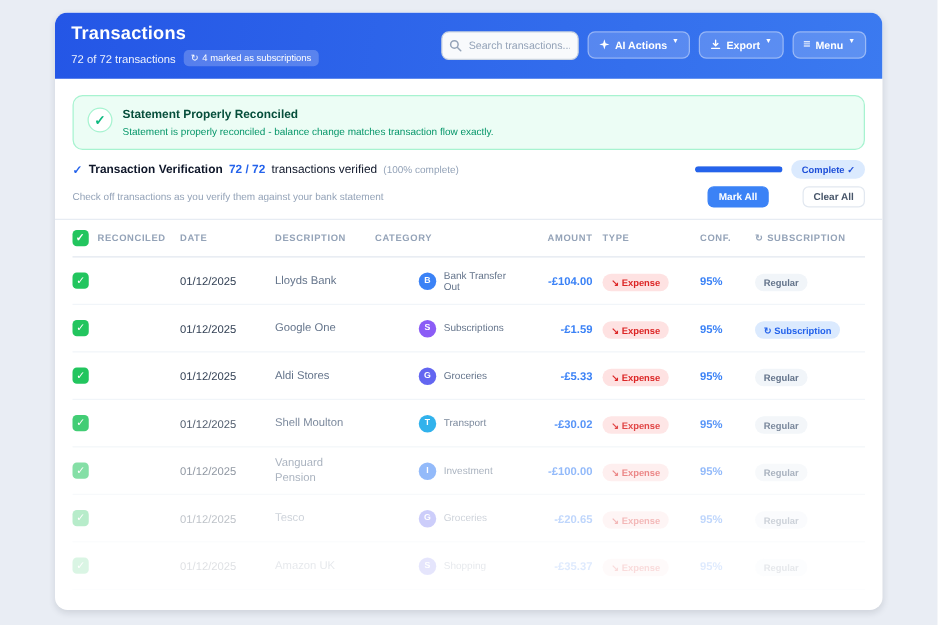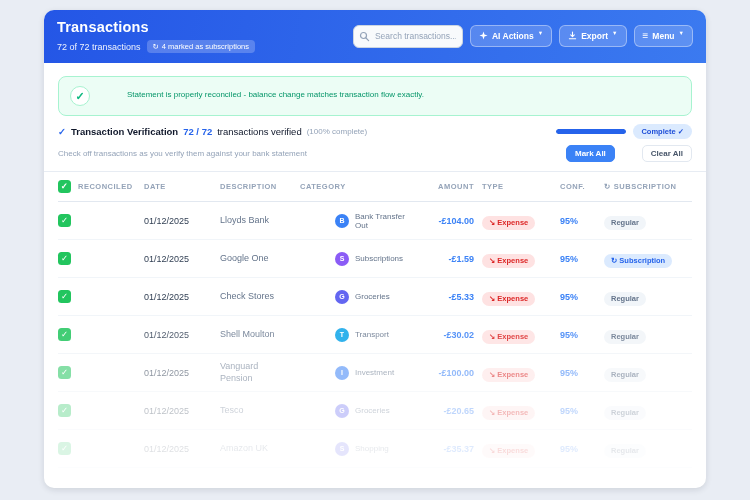--- a/index.html
+++ b/index.html
@@ -31,21 +31,21 @@
 
   
   .banner { display: flex; justify-content: space-between; align-items: flex-start; gap: 10px;
             margin: 13px 14px 8px; padding: 9px 11px; background: #ecfdf5;
             border: 1px solid #a7f3d0; border-radius: 8px; }
   .banner-left { display: flex; gap: 8px; align-items: flex-start; }
   .check-circle { width: 20px; height: 20px; border-radius: 50%; background: #fff; border: 1px solid #a7f3d0;
                   color: #10b981; font-size: 11px; font-weight: 700; display: flex; align-items: center;
                   justify-content: center; flex: 0 0 auto; }
   .banner-title { font-size: 9.5px; font-weight: 700; color: #064e3b; }
-  .banner-desc { font-size: 8px; color: #059669; margin-top: 4px; margin-left: 29px; }
+  .banner-desc { font-size: 8px; color: #059669; margin-top: 4px; }
   .banner-stats { text-align: right; font-size: 8px; color: #334155; line-height: 1.65; white-space: nowrap; }
   .banner-diff { color: #059669; font-weight: 700; }
 
   
   .verification { margin: 0 14px; }
   .ver-row1 { display: flex; justify-content: space-between; align-items: center; }
   .ver-left { display: flex; align-items: center; gap: 5px; font-size: 9.5px; }
   .ver-check { color: #2563eb; font-weight: 700; }
   .ver-title { font-weight: 700; color: #0f172a; }
   .ver-count { color: #2563eb; font-weight: 700; }
@@ -137,20 +137,21 @@
         <span>Menu</span>
         <span class="chev">▼</span>
       </button>
     </div>
   </header>
 
   <section class="banner">
     <div class="banner-left">
       <div class="check-circle">✓</div>
       <div>
+        <div class="banner-title">Statement Properly Reconciled</div>
         <div class="banner-desc">Statement is properly reconciled - balance change matches transaction flow exactly.</div>
       </div>
     </div>
   </section>
 
   <section class="verification">
     <div class="ver-row1">
       <div class="ver-left">
         <span class="ver-check">✓</span>
         <span class="ver-title">Transaction Verification</span>
@@ -230,21 +231,21 @@
     <div class="cell-conf">95%</div>
     <div>
       <span class="pill pill-subscription">↻ Subscription</span>
     </div>
   </div>
         <div class="trow">
     <div>
       <span class="checkbox">✓</span>
     </div>
     <div class="cell-date">01/12/2025</div>
-    <div class="cell-desc">Check Stores</div>
+    <div class="cell-desc">Aldi Stores</div>
     <div class="cell-cat">
       <span class="cat-icon" style="background: rgb(99, 102, 241);">G</span>
       <span class="cat-label">Groceries</span>
     </div>
     <div class="cell-amount">-£5.33</div>
     <div>
       <span class="pill pill-expense">↘ Expense</span>
     </div>
     <div class="cell-conf">95%</div>
     <div>

